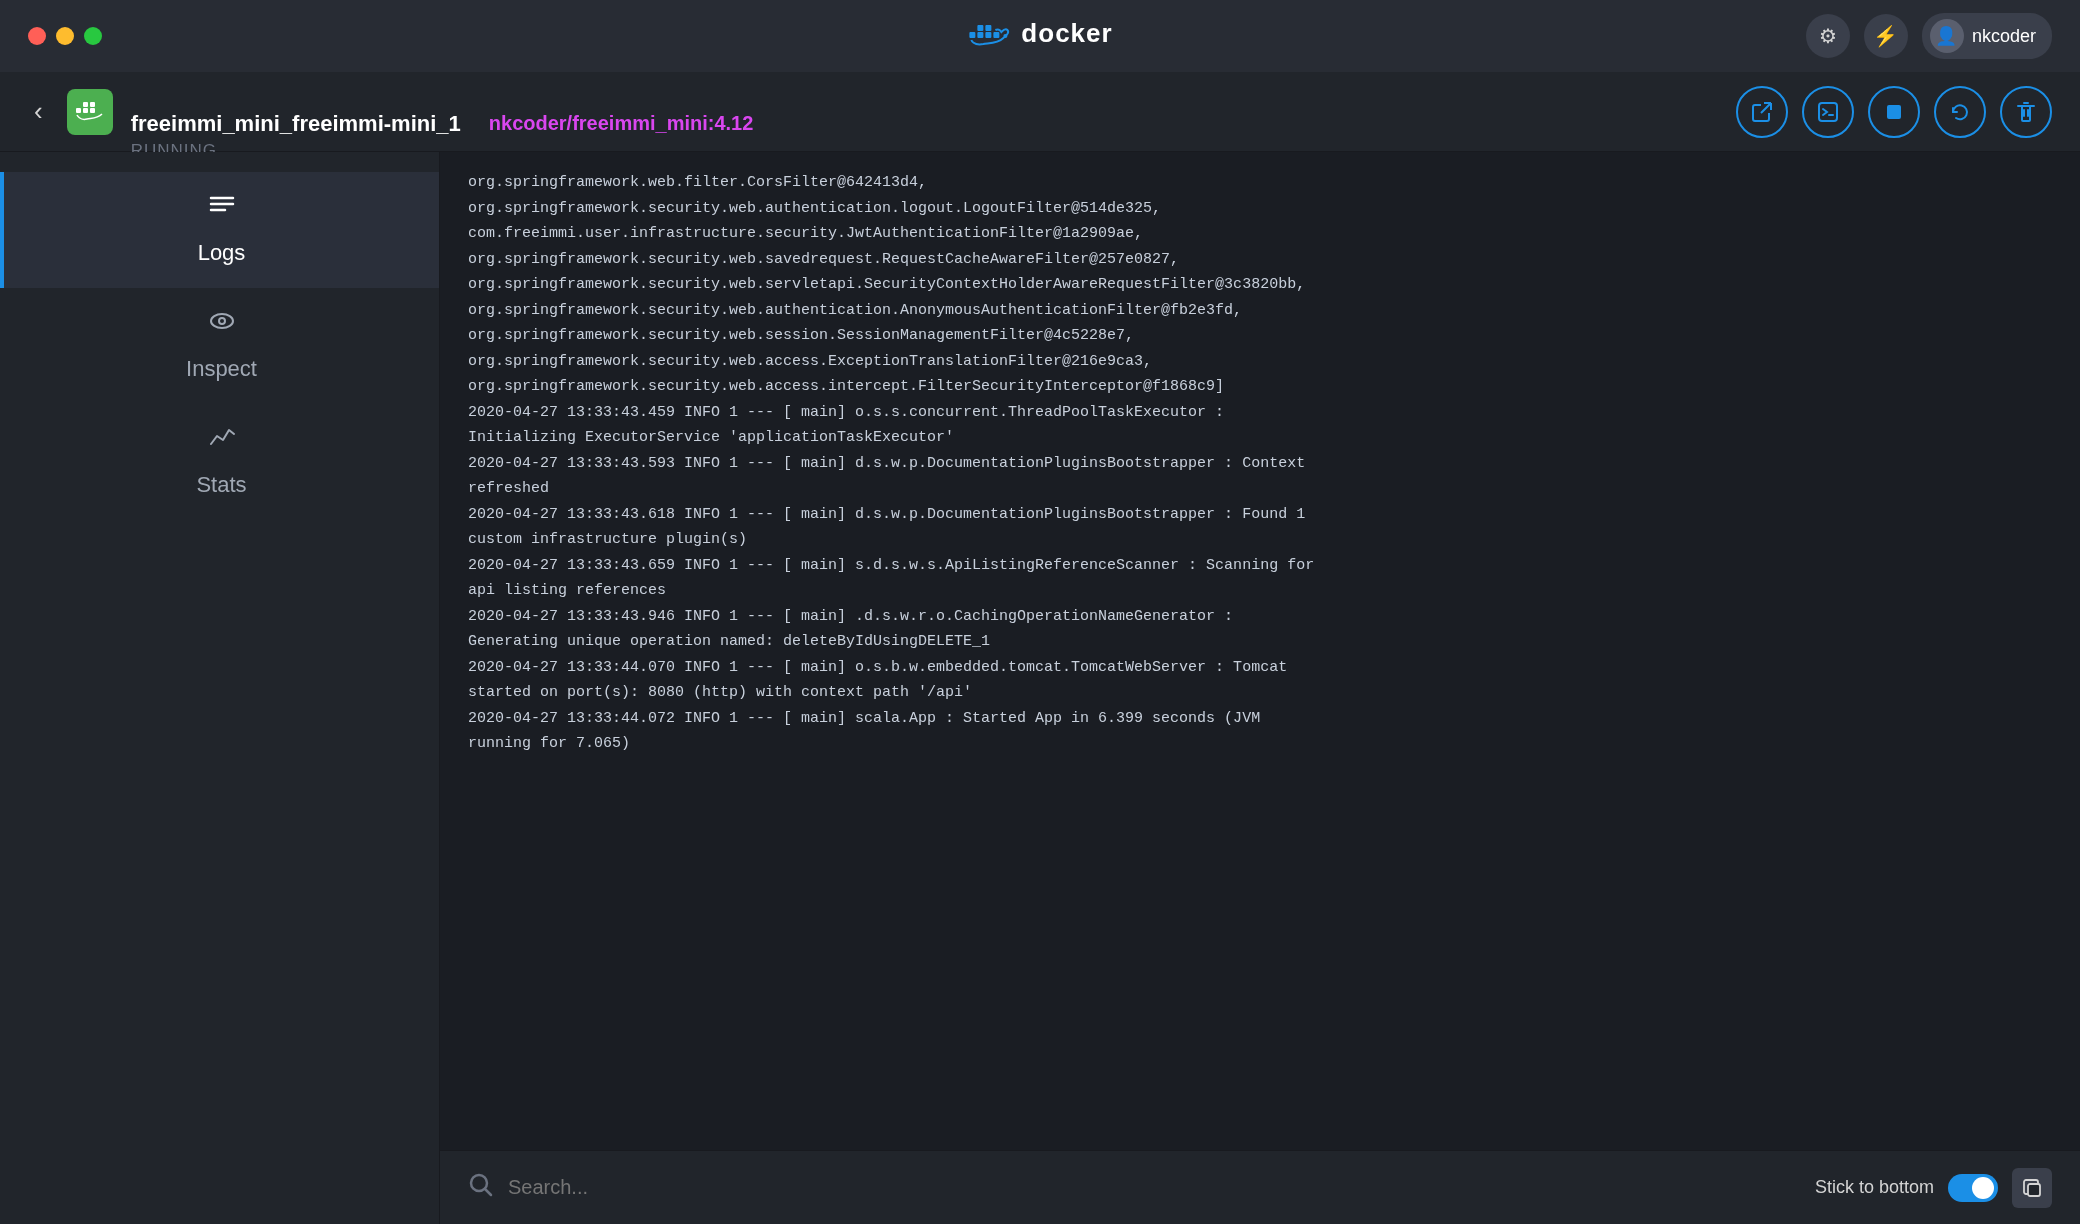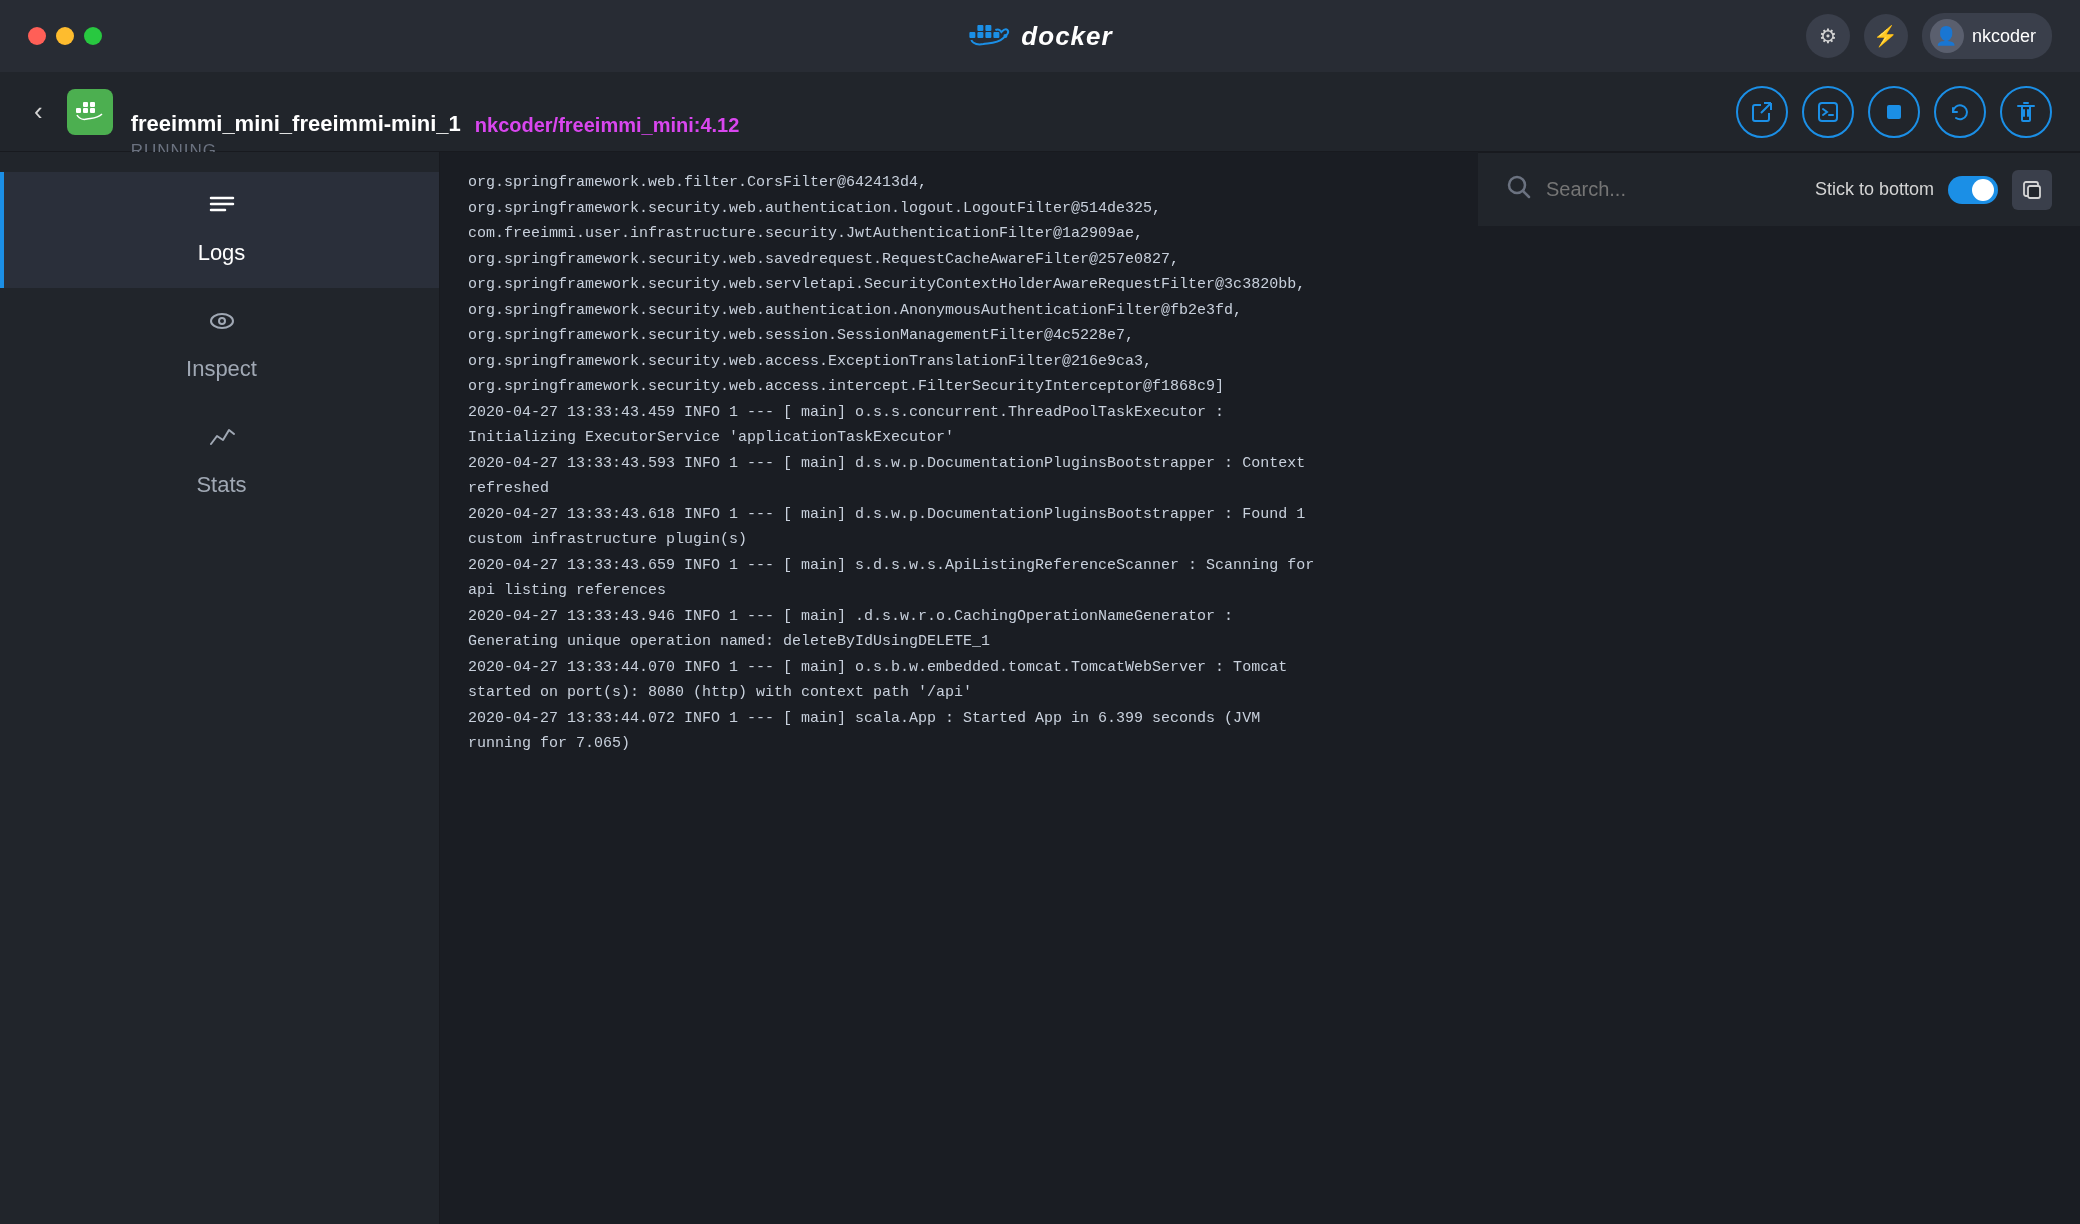--- a/index.html
+++ b/index.html
@@ -42,23 +42,22 @@
     .titlebar-center {
       position: absolute;
       left: 50%;
       transform: translateX(-50%);
       display: flex;
       align-items: center;
       gap: 14px;
     }
     .docker-logo {
       display: flex;
-      align-items: center;
+      align-items: flex-start;
       gap: 10px;
-      font-style: italic;
     }
     .docker-logo-icon {
       width: 44px;
       height: 36px;
     }
     .docker-title {
       font-size: 26px;
       font-weight: 600;
       color: #ffffff;
       letter-spacing: 1px;
@@ -137,22 +136,22 @@
       display: flex;
       align-items: center;
       justify-content: center;
     }
     .container-info {}
     .container-name {
       font-size: 22px;
       font-weight: 600;
       color: #ffffff;
       display: flex;
-      align-items: flex-end;
-      gap: 14px;
+      align-items: center;
+      gap: 28px;
       margin-top: 48px;
     }
     .container-image {
       font-size: 20px;
       color: #d946ef;
       font-weight: 700;
     }
     .container-status {
       font-size: 17px;
       color: #6b7280;
@@ -225,21 +224,21 @@
     }
     .sidebar-item-label {
       font-size: 22px;
     }
 
     
     .log-panel {
       flex: 1;
       background: #1a1d23;
       display: flex;
-      flex-direction: row;
+      flex-direction: column;
       overflow: hidden;
     }
     .log-content {
       flex: 1;
       overflow-y: auto;
       padding: 18px 28px;
       font-family: 'Courier New', Courier, monospace;
       font-size: 15px;
       line-height: 1.7;
       color: #c8d0dc;

